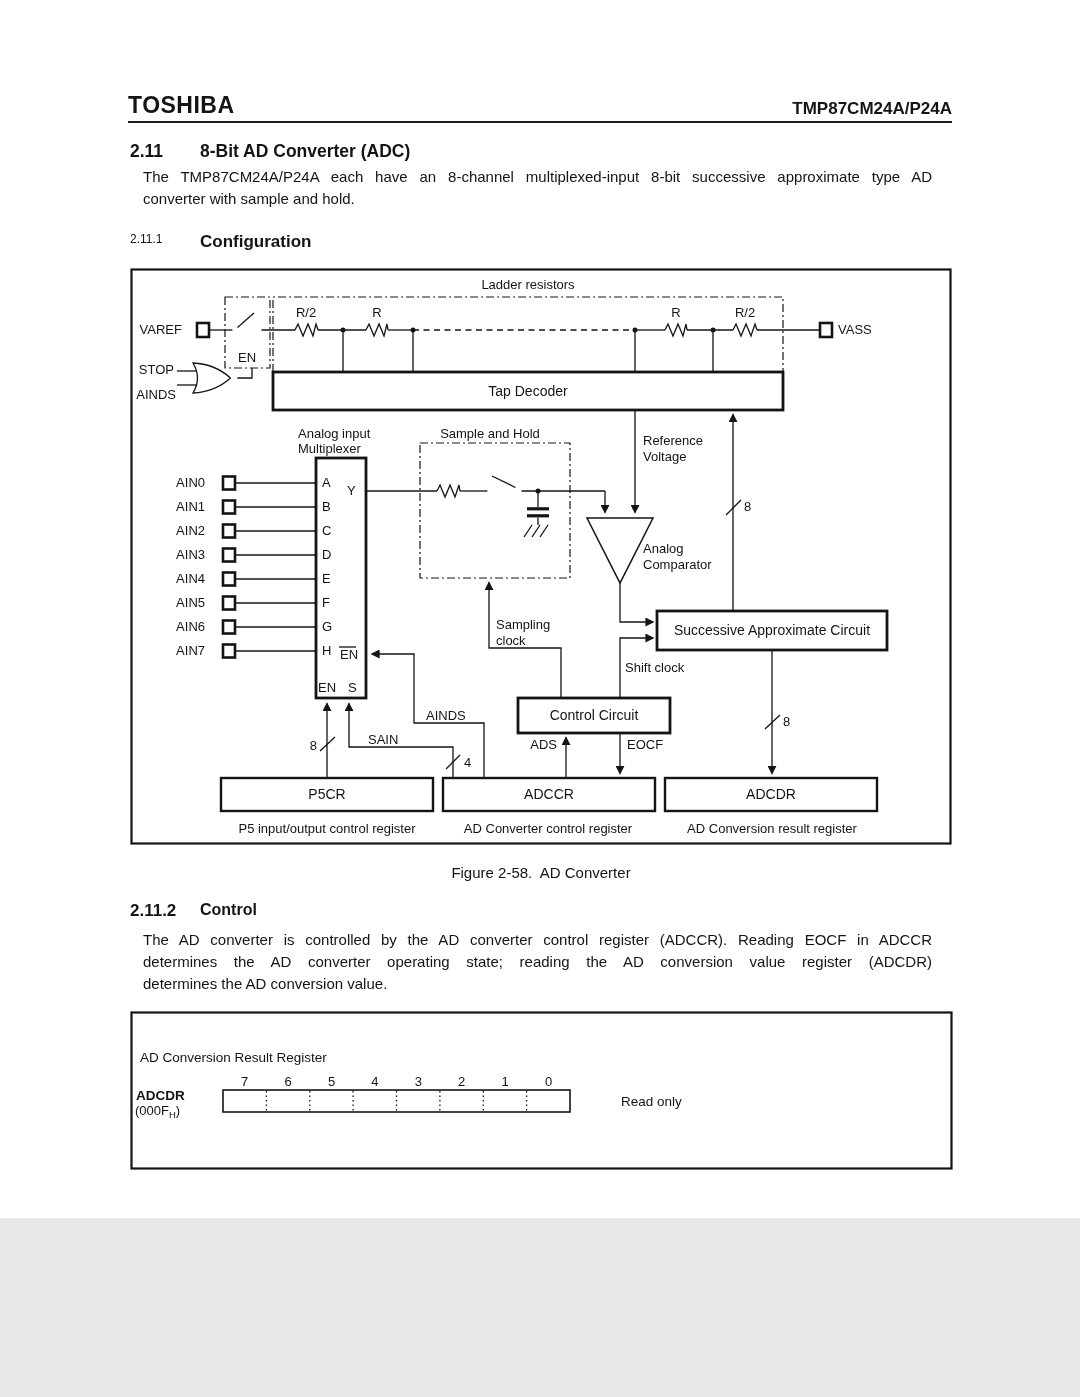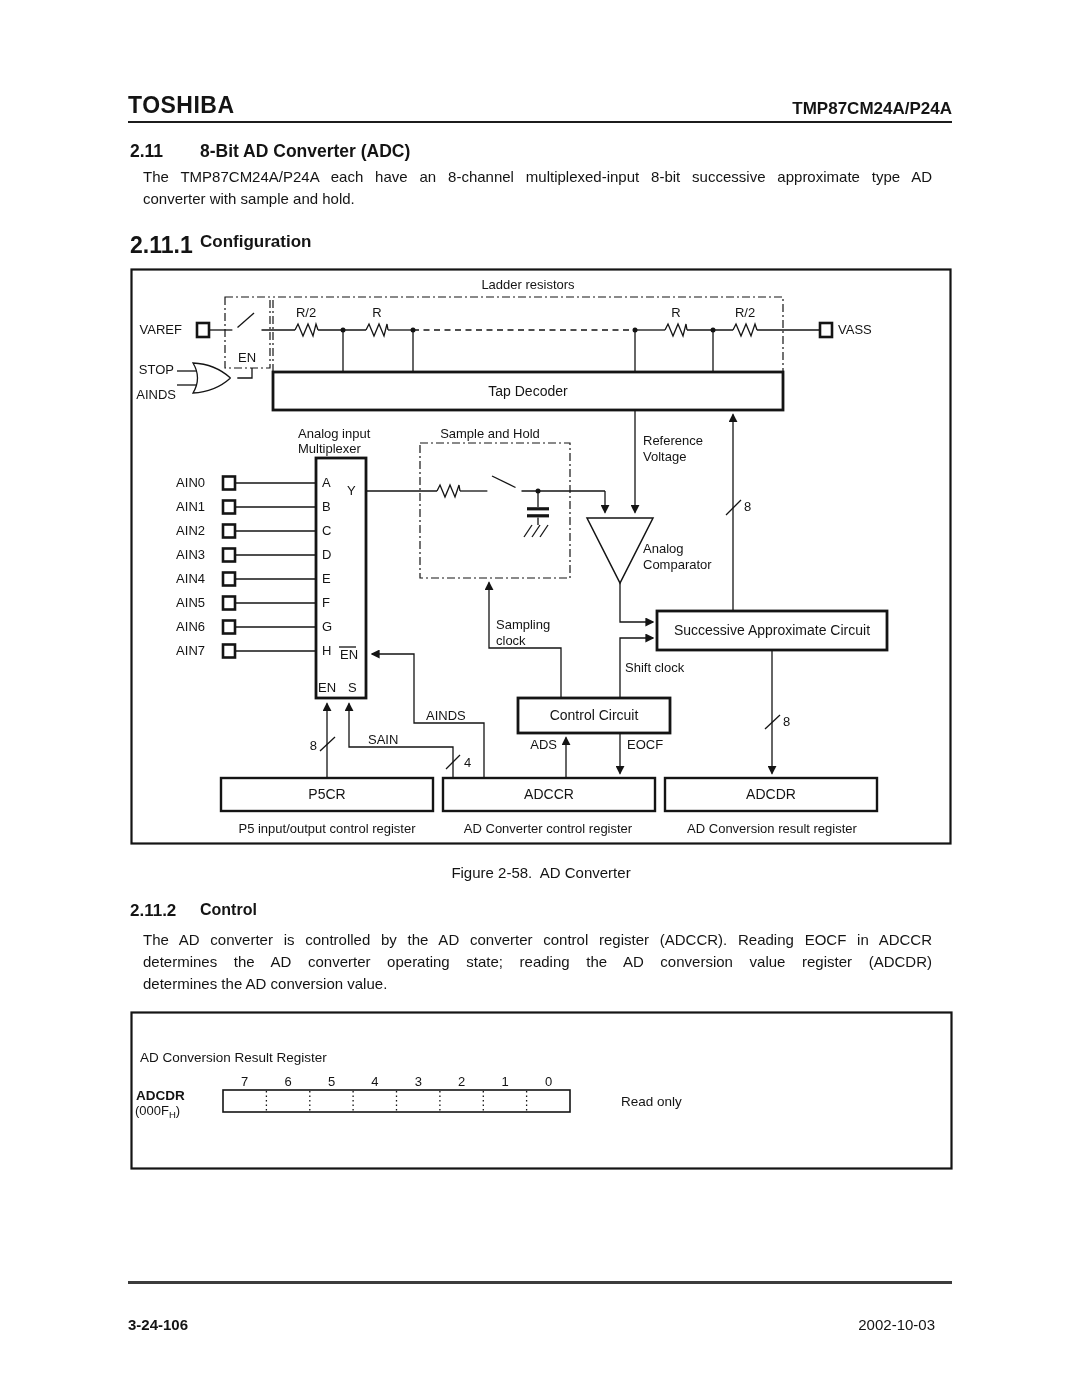--- a/index.html
+++ b/index.html
@@ -1,28 +1,28 @@
 <!DOCTYPE html>
 <html><head>
 <meta charset="utf-8">
 <style>
   html,body{margin:0;padding:0;background:#e8e8e8;}
-  #page{position:relative;width:1080px;height:1397px;background:#ffffff;
+  #page{position:relative;width:1080px;height:1218px;background:#ffffff;
         font-family:"Liberation Sans",sans-serif;color:#141414;overflow:hidden;}
   .abs{position:absolute;}
   .brand{left:128px;top:92px;font-size:23px;font-weight:700;letter-spacing:.5px;}
   .part{right:128px;top:99px;font-size:17px;font-weight:700;}
   .rule{left:128px;top:121px;width:824px;height:2px;background:#1c1c1c;}
   .h1n{left:130px;top:141px;font-size:17.5px;font-weight:700;text-align:center;}
   .h1t{left:200px;top:141px;font-size:17.5px;font-weight:700;}
   .bodyline{left:143px;width:789px;font-size:15px;line-height:22px;
             text-align:justify;text-align-last:justify;}
   .bodyline.last{text-align:left;text-align-last:left;}
   .p1-l0{top:166px;} .p1-l1{top:188px;}
-  .h2n{left:130px;top:232px;font-size:23px;font-weight:700;}
+  .h2n{left:130px;top:232px;font-size:12px;font-weight:400;}
   .h2t{left:200px;top:232px;font-size:17px;font-weight:700;}
   .figcap{left:130px;top:864px;width:822px;text-align:center;font-size:15px;white-space:pre;}
   .h3n{left:130px;top:901px;font-size:17px;font-weight:700;}
   .h3t{left:200px;top:901px;font-size:16px;font-weight:700;}
   .p2-l0{top:929px;} .p2-l1{top:951px;} .p2-l2{top:973px;}
   .frule{left:128px;top:1281px;width:824px;height:3px;background:#3c3c3c;}
   .fpage{left:128px;top:1316px;width:824px;text-align:left;font-size:15px;font-weight:700;}
   .fdate{right:145px;top:1316px;font-size:15px;font-weight:400;}
   svg{position:absolute;}
   #diagram{left:130px;top:268px;}

